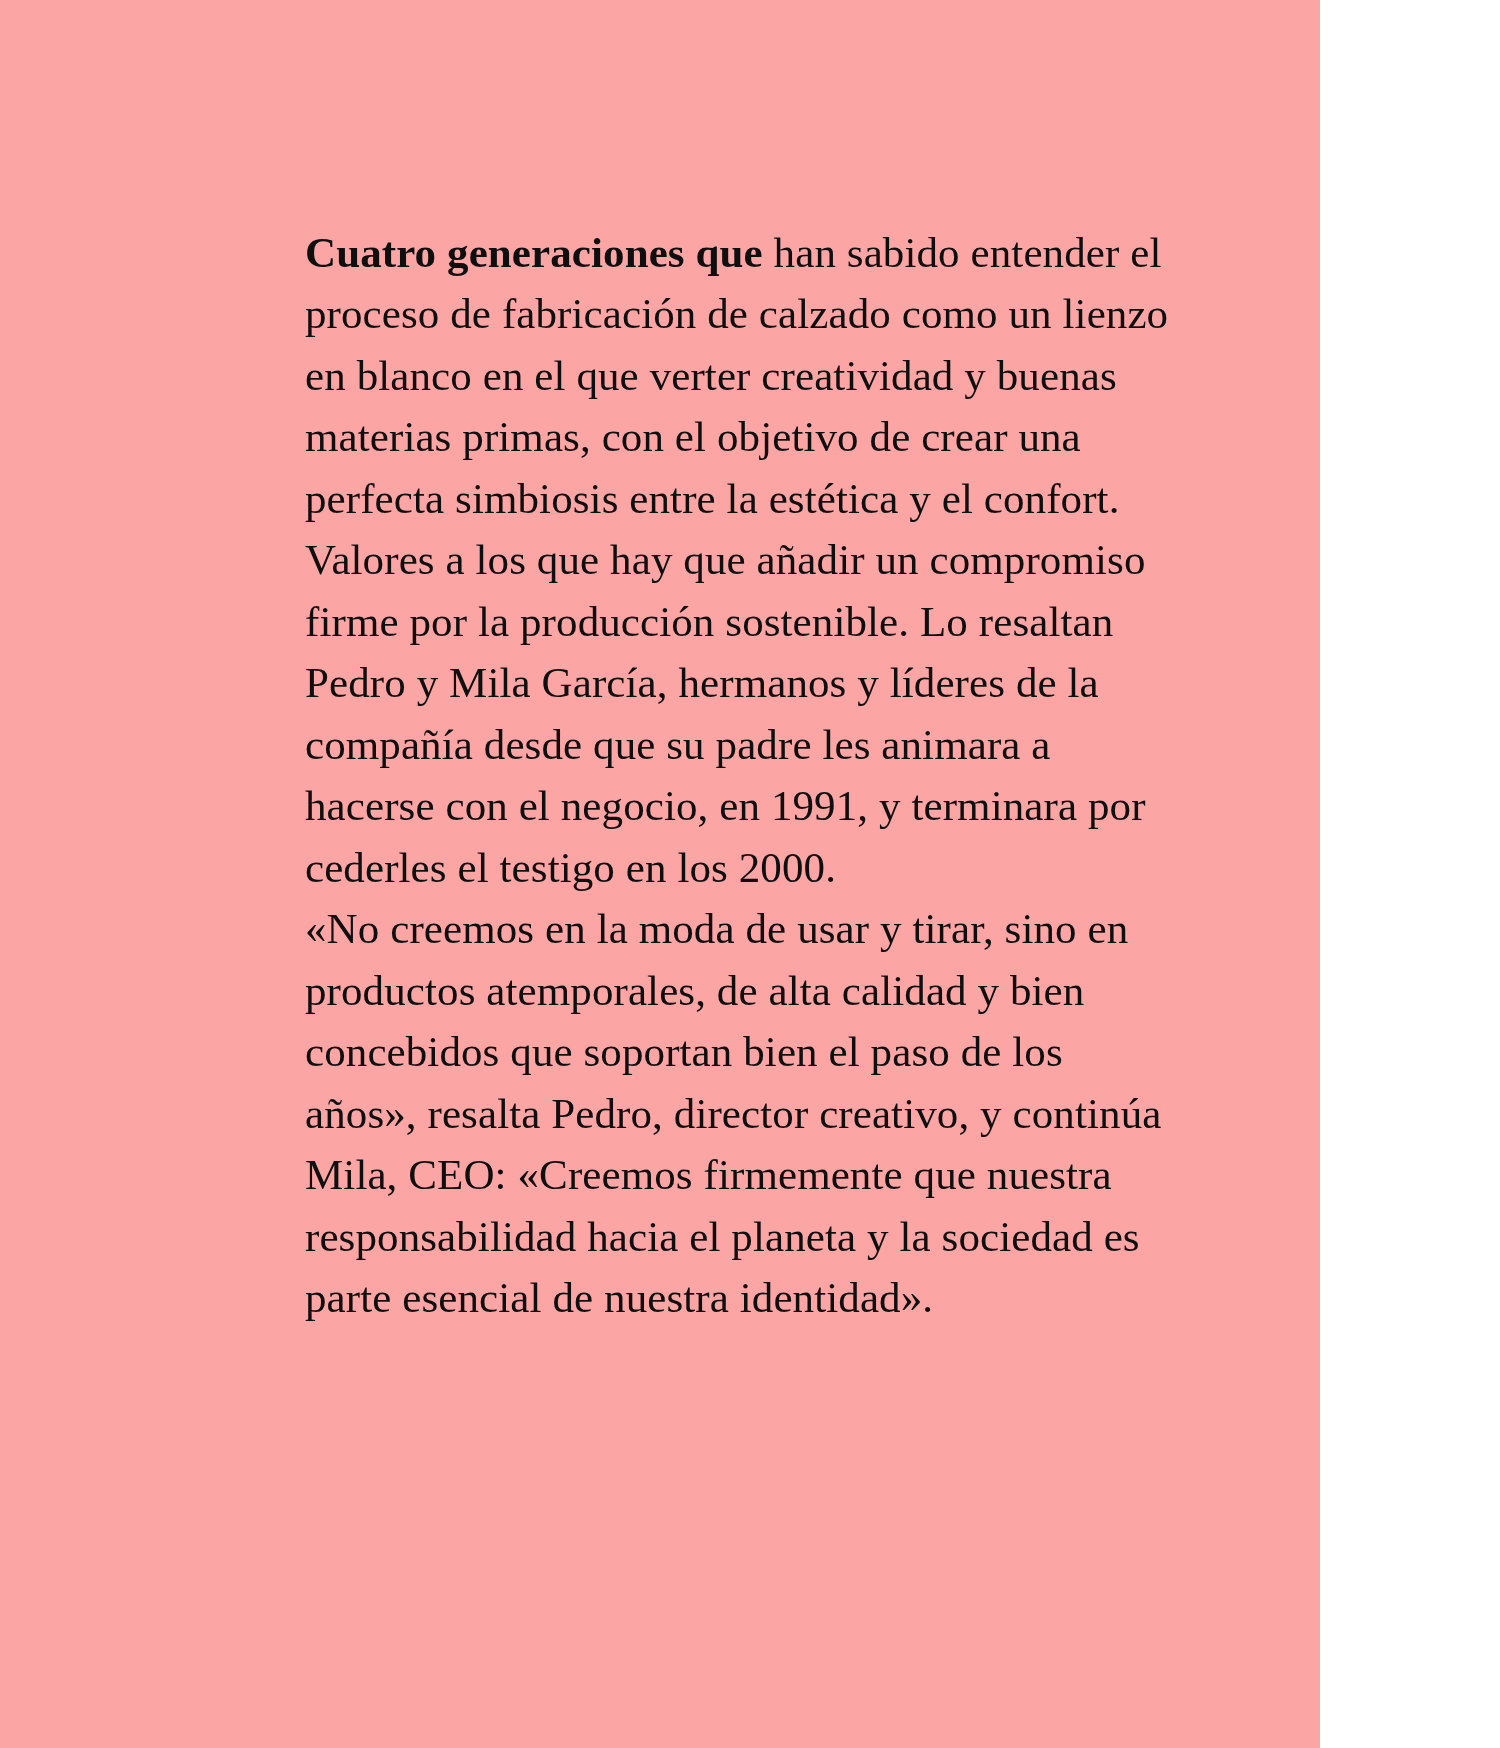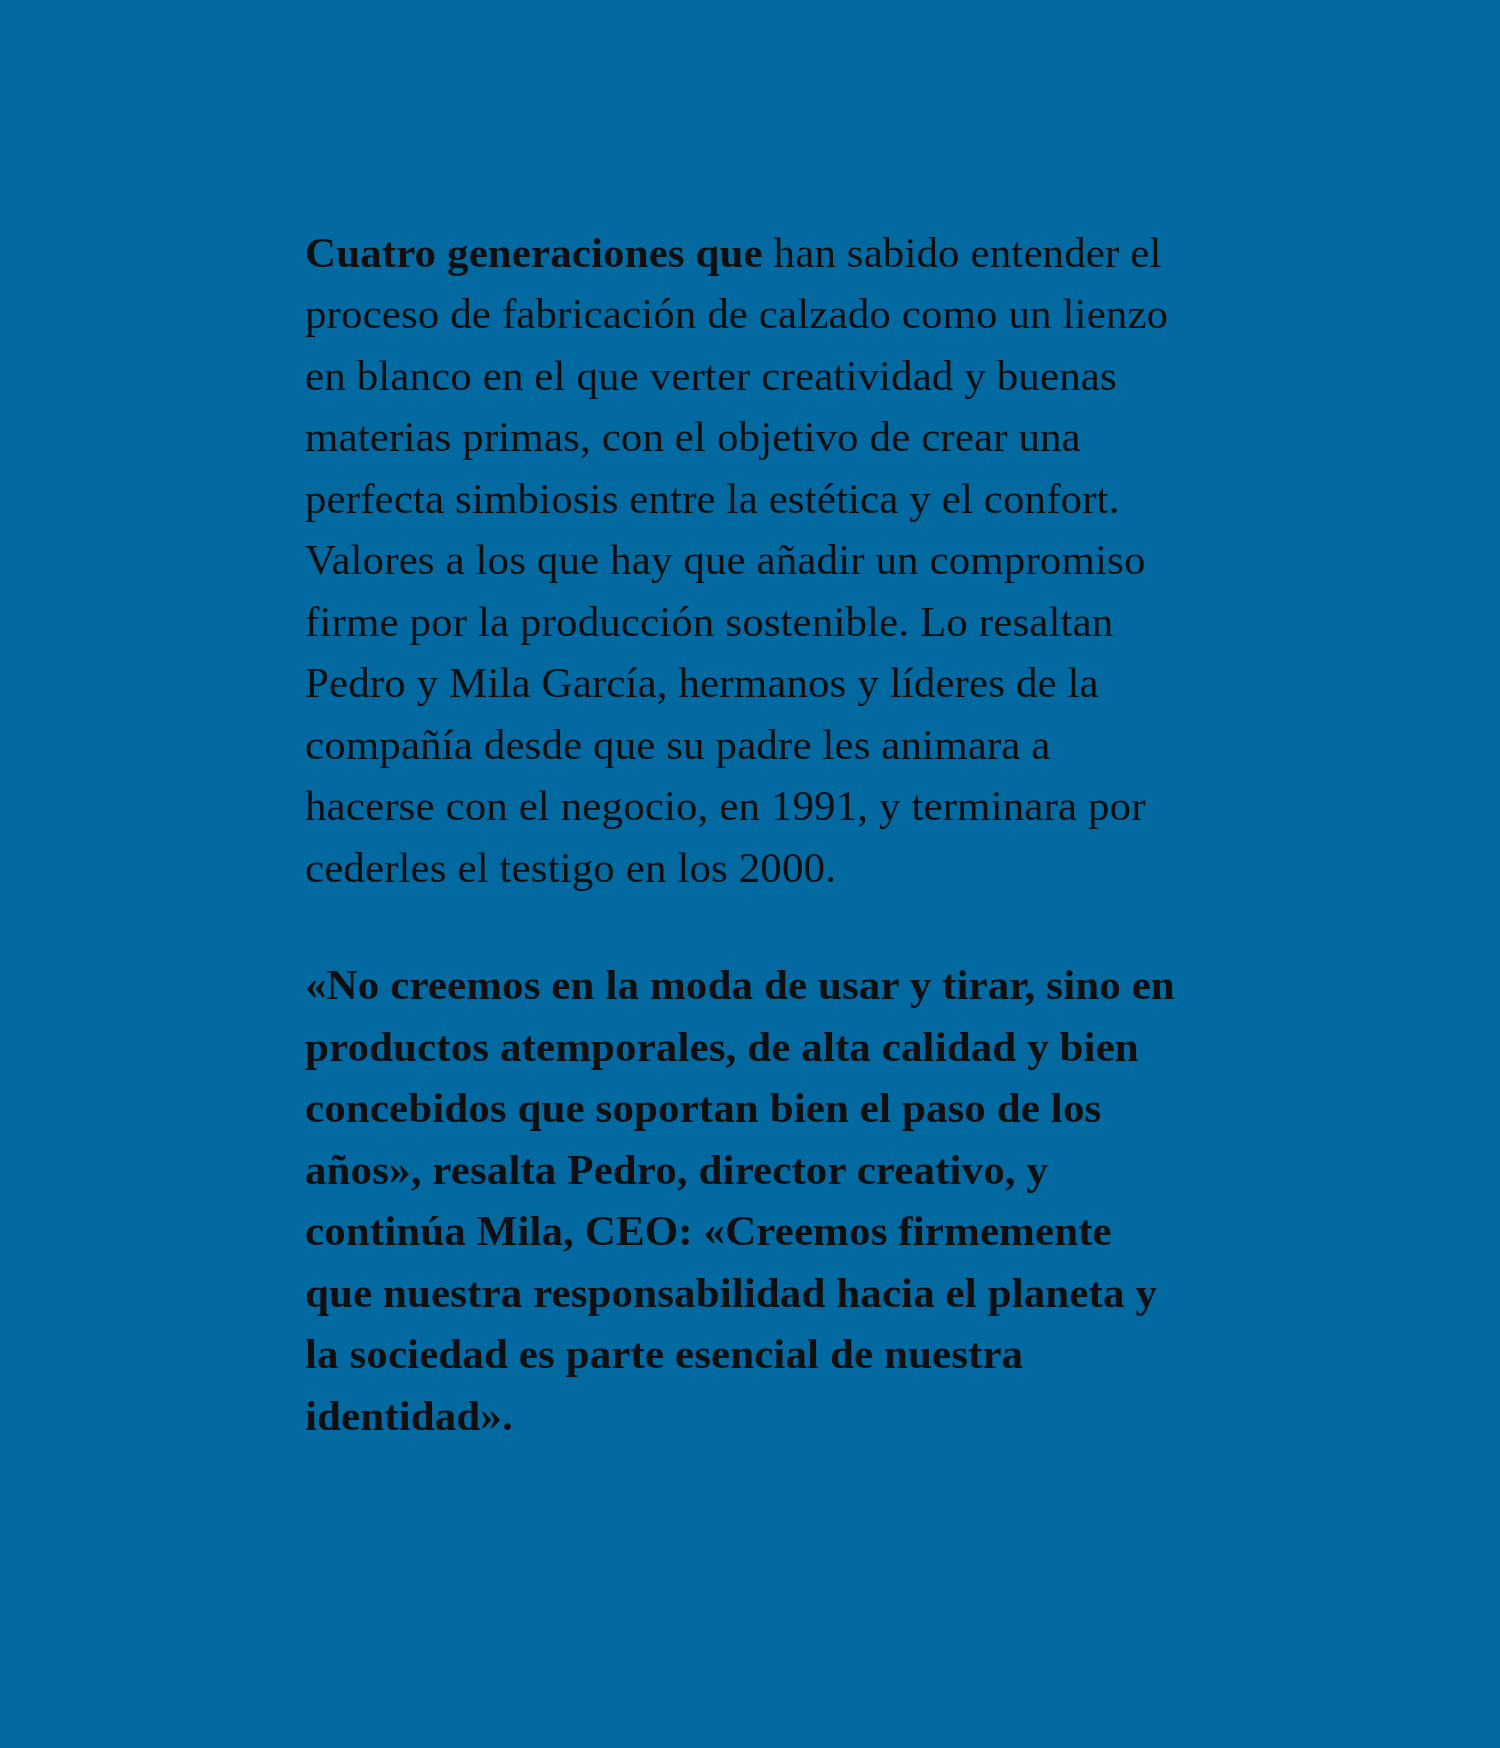--- a/index.html
+++ b/index.html
@@ -9,42 +9,40 @@
   }
   body {
     width: 1500px;
     height: 1748px;
     font-family: "Liberation Serif", "DejaVu Serif", serif;
     color: #100f10;
     overflow: hidden;
   }
   .page {
     position: relative;
-    width: 1500px;
+    width: 1320px;
     height: 1748px;
-    background: #0369a1;
+    background: #fca5a5;
     box-sizing: border-box;
   }
   .article-body {
     position: absolute;
     left: 305px;
     top: 222px;
     width: 880px;
   }
   .paragraph {
     font-size: 43px;
     line-height: 1.43;
     letter-spacing: 0.1px;
     margin: 0;
     color: #100f10;
     text-align: left;
   }
   .paragraph + .paragraph {
-    margin-top: 56px;
-    font-weight: bold;
   }
   .lead-in {
     font-weight: bold;
   }
 </style>
 </head>
 <body>
 
 <div class="page">
   <article class="article-body">

